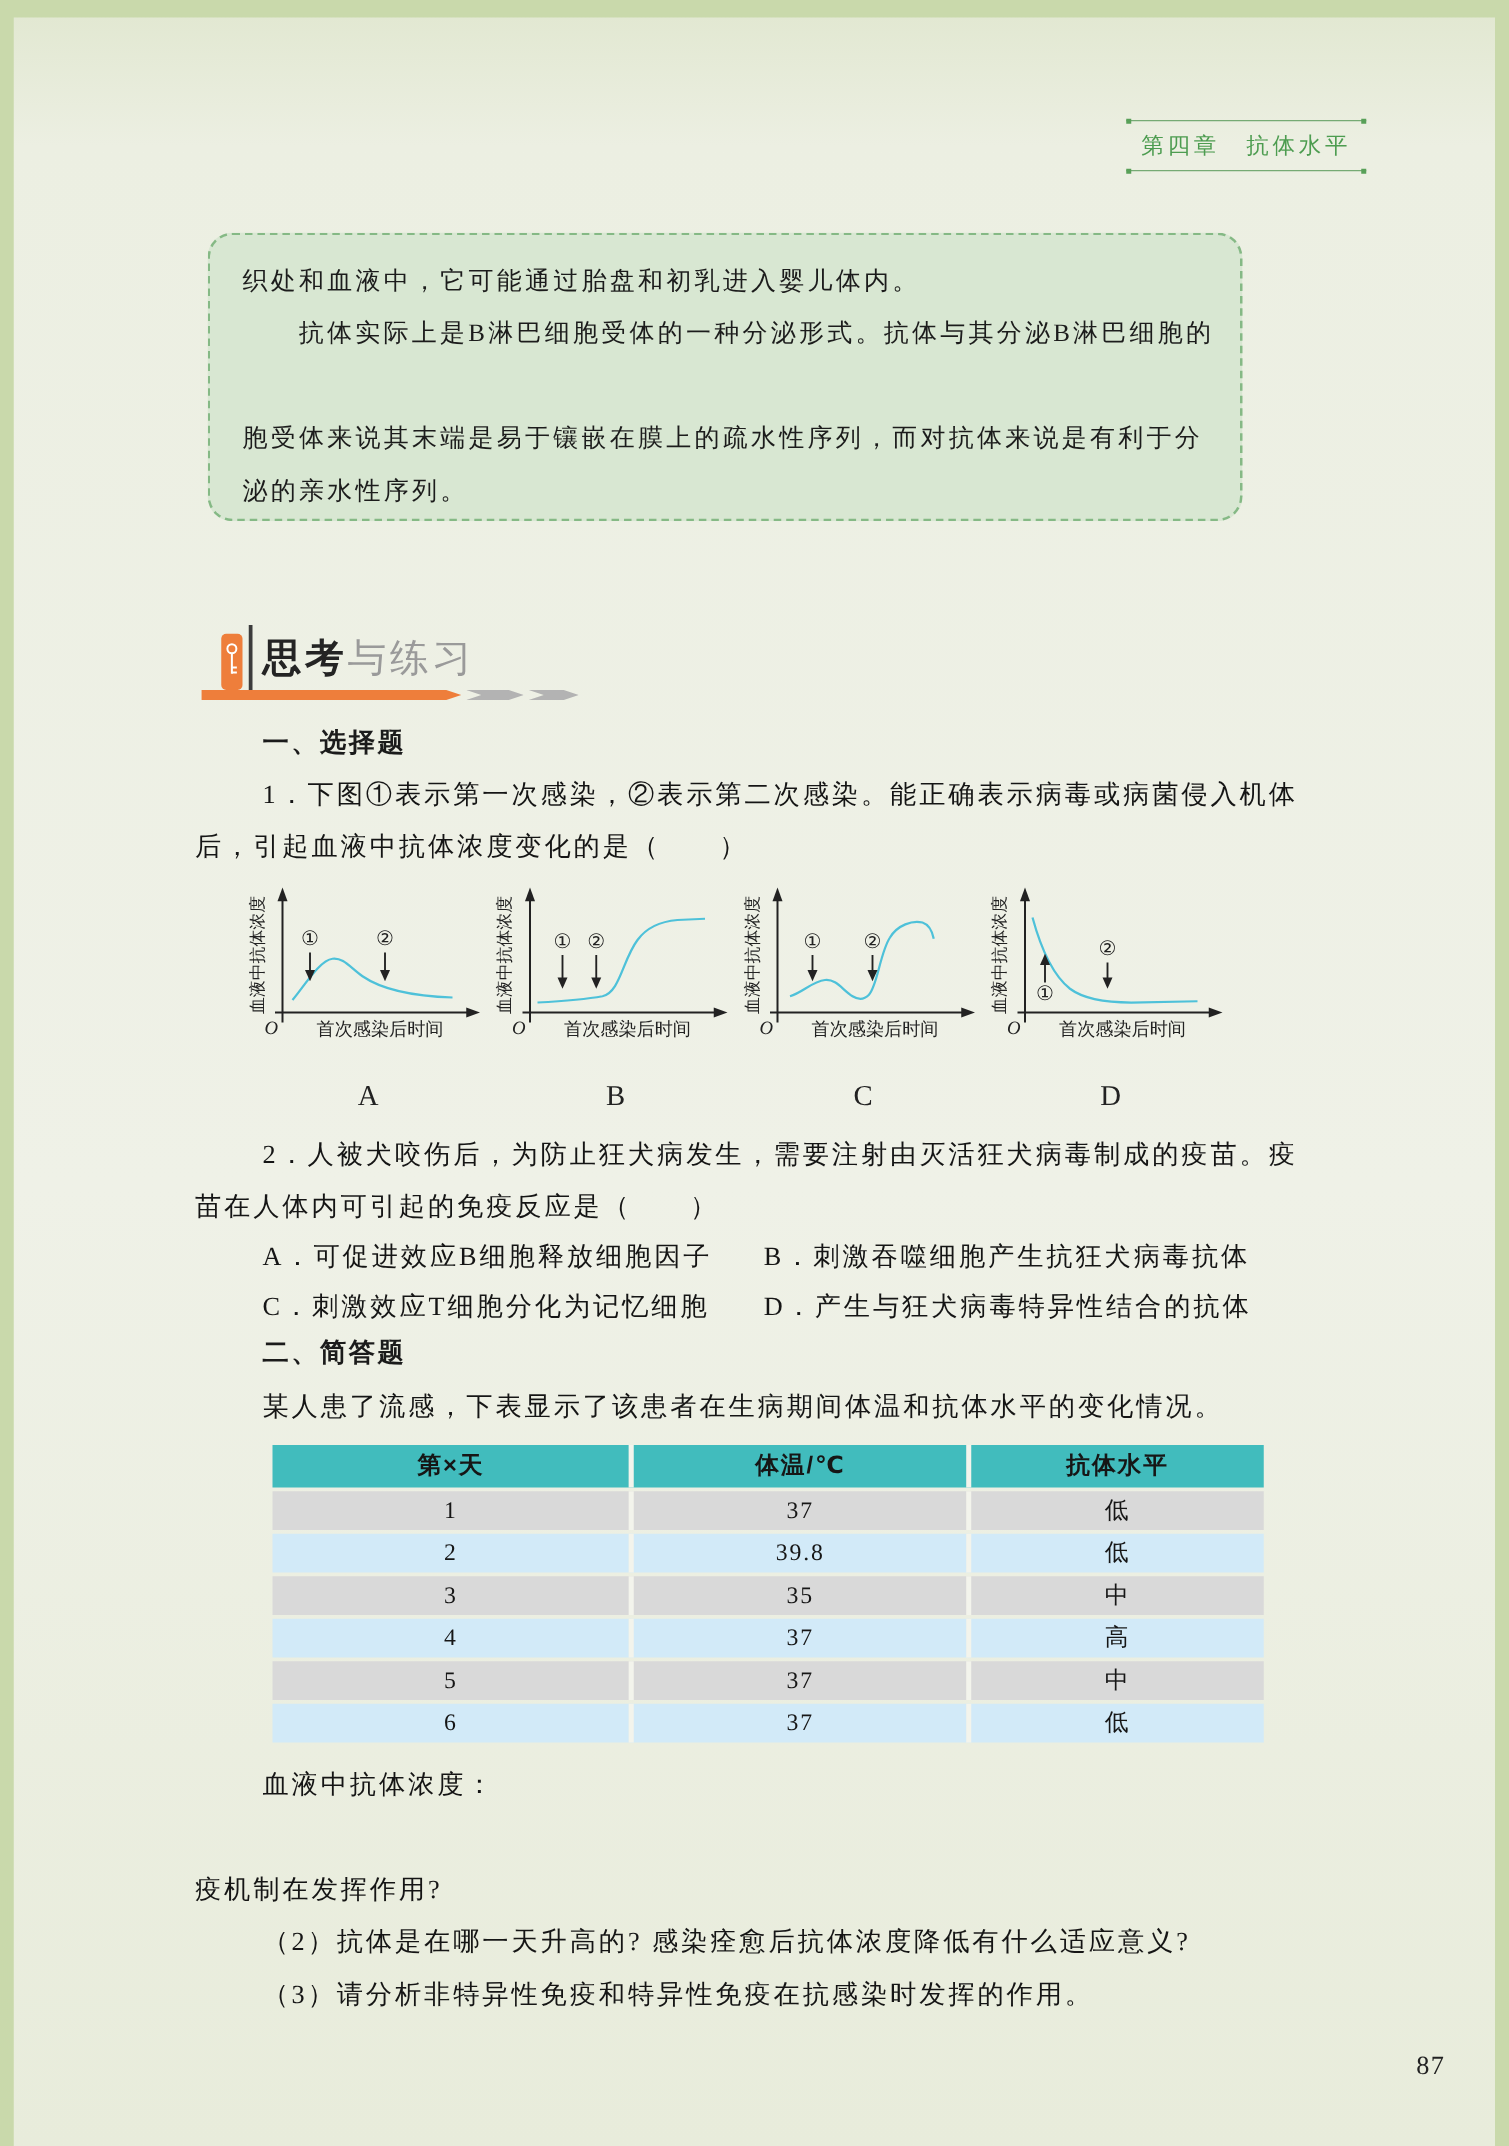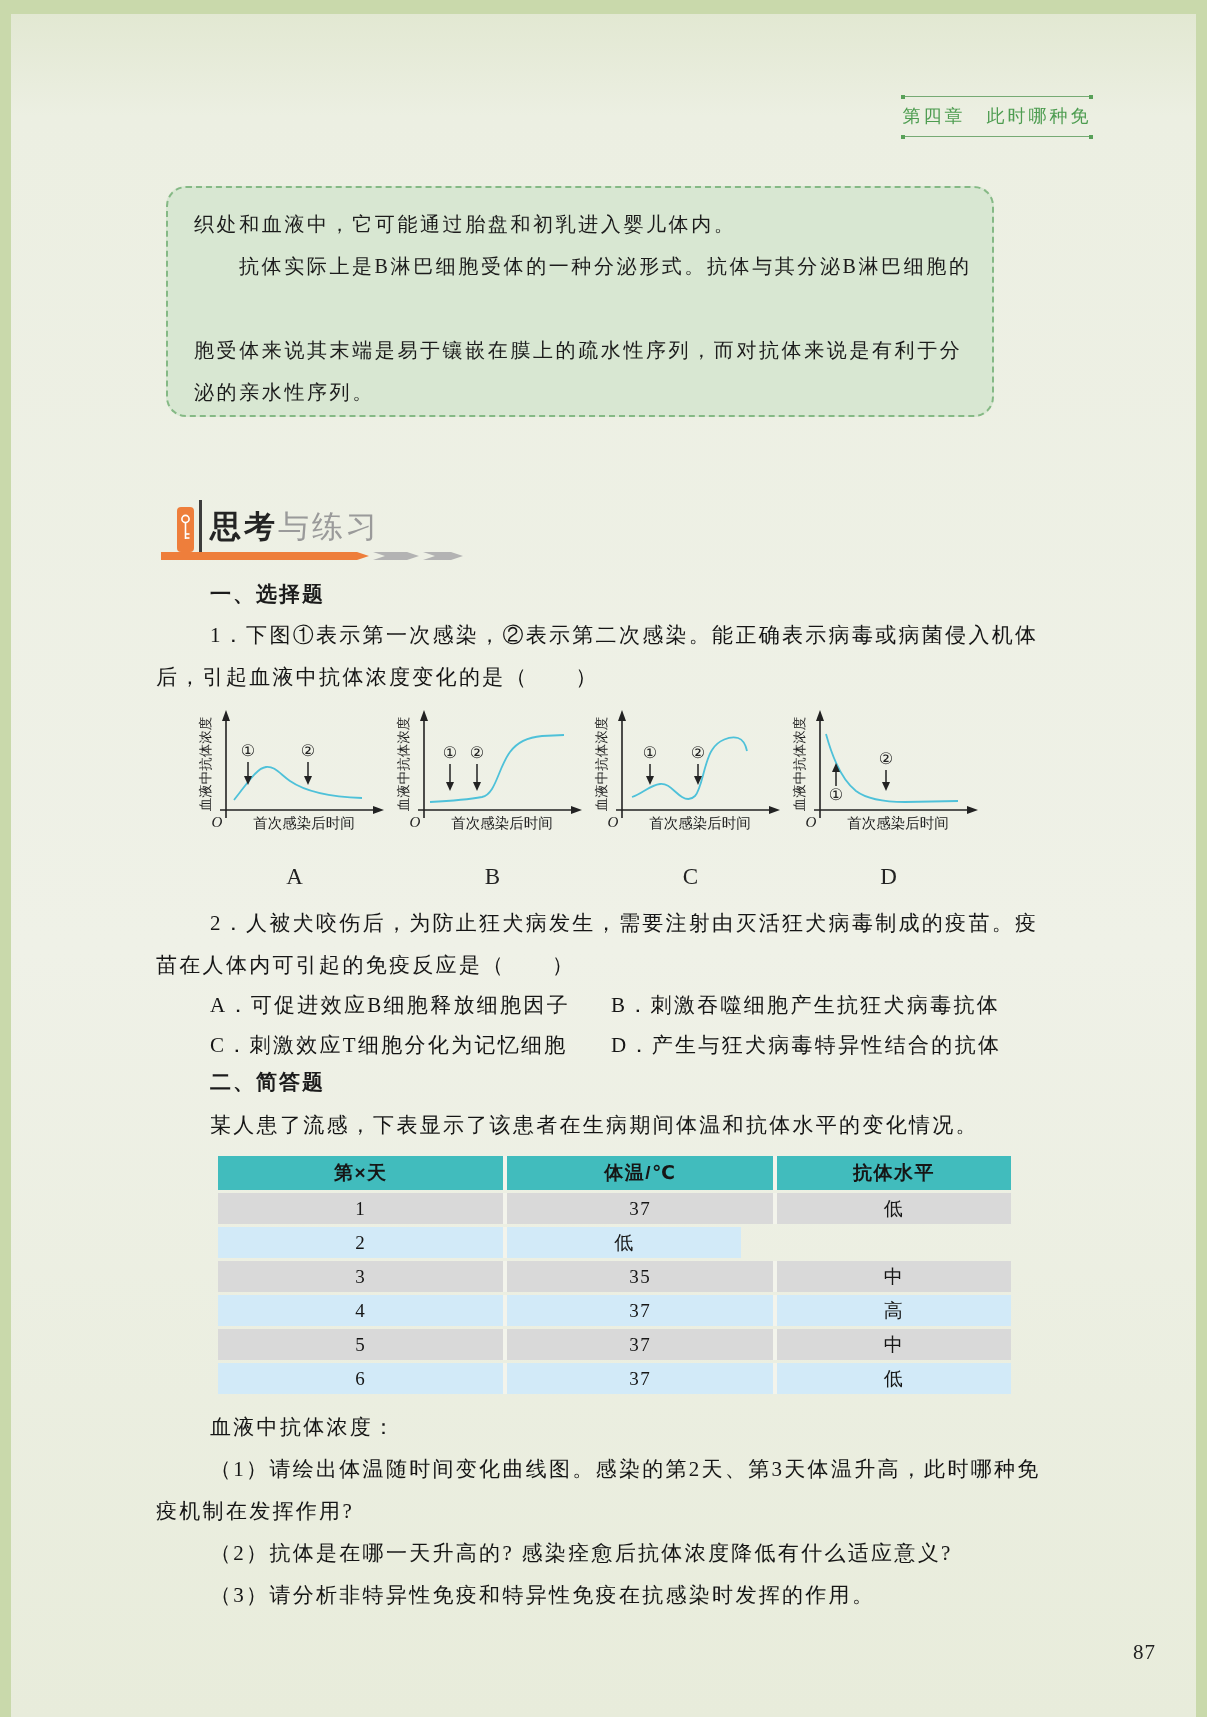--- a/index.html
+++ b/index.html
@@ -89,21 +89,21 @@
   .page-num{position:absolute;left:1122px;top:1626px;font-size:21px;color:#222;letter-spacing:1px;}
   svg text{font-family:"Liberation Serif","DejaVu Serif",serif;}
 </style>
 </head>
 <body>
 
 <div class="page-inner">
 
   <div class="chap">
     <div class="ch-line"></div>
-    <div class="ch-text">第四章　此时哪种免</div>
+    <div class="ch-text">第四章　抗体水平</div>
     <div class="ch-line"></div>
   </div>
 
   <div class="info-box"></div>
   <div class="info-line" style="left:183px;top:197px;">织处和血液中，它可能通过胎盘和初乳进入婴儿体内。</div>
   <div class="info-line" style="left:228px;top:239px;">抗体实际上是B淋巴细胞受体的一种分泌形式。抗体与其分泌B淋巴细胞的</div>
   <div class="info-line" style="left:183px;top:323px;">胞受体来说其末端是易于镶嵌在膜上的疏水性序列，而对抗体来说是有利于分</div>
   <div class="info-line" style="left:183px;top:365px;">泌的亲水性序列。</div>
 
   <div class="sec-badge">
@@ -214,20 +214,21 @@
       <div class="t-cell t-c2">体温/℃</div>
       <div class="t-cell t-c3">抗体水平</div>
     </div>
     <div class="t-row t-data row-gray">
       <div class="t-cell t-c1">1</div>
       <div class="t-cell t-c2">37</div>
       <div class="t-cell t-c3">低</div>
     </div>
     <div class="t-row t-data row-blue">
       <div class="t-cell t-c1">2</div>
+      <div class="t-cell t-c2">39.8</div>
       <div class="t-cell t-c3">低</div>
     </div>
     <div class="t-row t-data row-gray">
       <div class="t-cell t-c1">3</div>
       <div class="t-cell t-c2">35</div>
       <div class="t-cell t-c3">中</div>
     </div>
     <div class="t-row t-data row-blue">
       <div class="t-cell t-c1">4</div>
       <div class="t-cell t-c2">37</div>
@@ -239,19 +240,18 @@
       <div class="t-cell t-c3">中</div>
     </div>
     <div class="t-row t-data row-blue">
       <div class="t-cell t-c1">6</div>
       <div class="t-cell t-c2">37</div>
       <div class="t-cell t-c3">低</div>
     </div>
   </div>
 
   <div class="bodyline" style="left:199px;top:1398px;">血液中抗体浓度：</div>
-  <div class="bodyline" style="left:199px;top:1440px;">（1）请绘出体温随时间变化曲线图。感染的第2天、第3天体温升高，此时哪种免</div>
   <div class="bodyline" style="left:145px;top:1482px;">疫机制在发挥作用?</div>
   <div class="bodyline" style="left:199px;top:1524px;">（2）抗体是在哪一天升高的? 感染痊愈后抗体浓度降低有什么适应意义?</div>
   <div class="bodyline" style="left:199px;top:1566px;">（3）请分析非特异性免疫和特异性免疫在抗感染时发挥的作用。</div>
 
   <div class="page-num">87</div>
 </div>
 
 </body></html>

